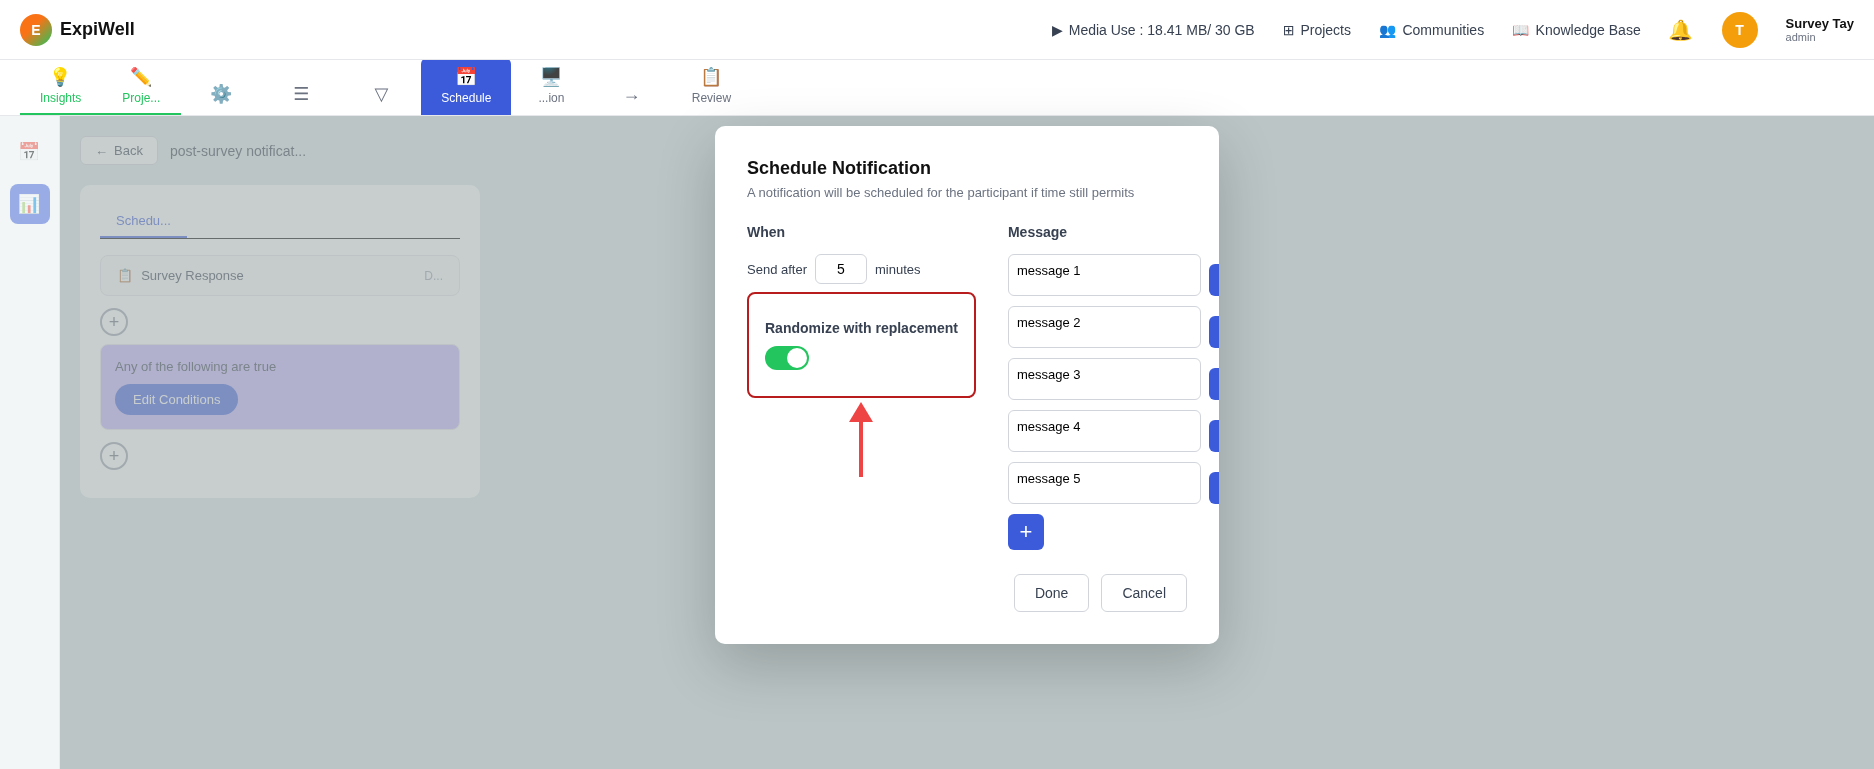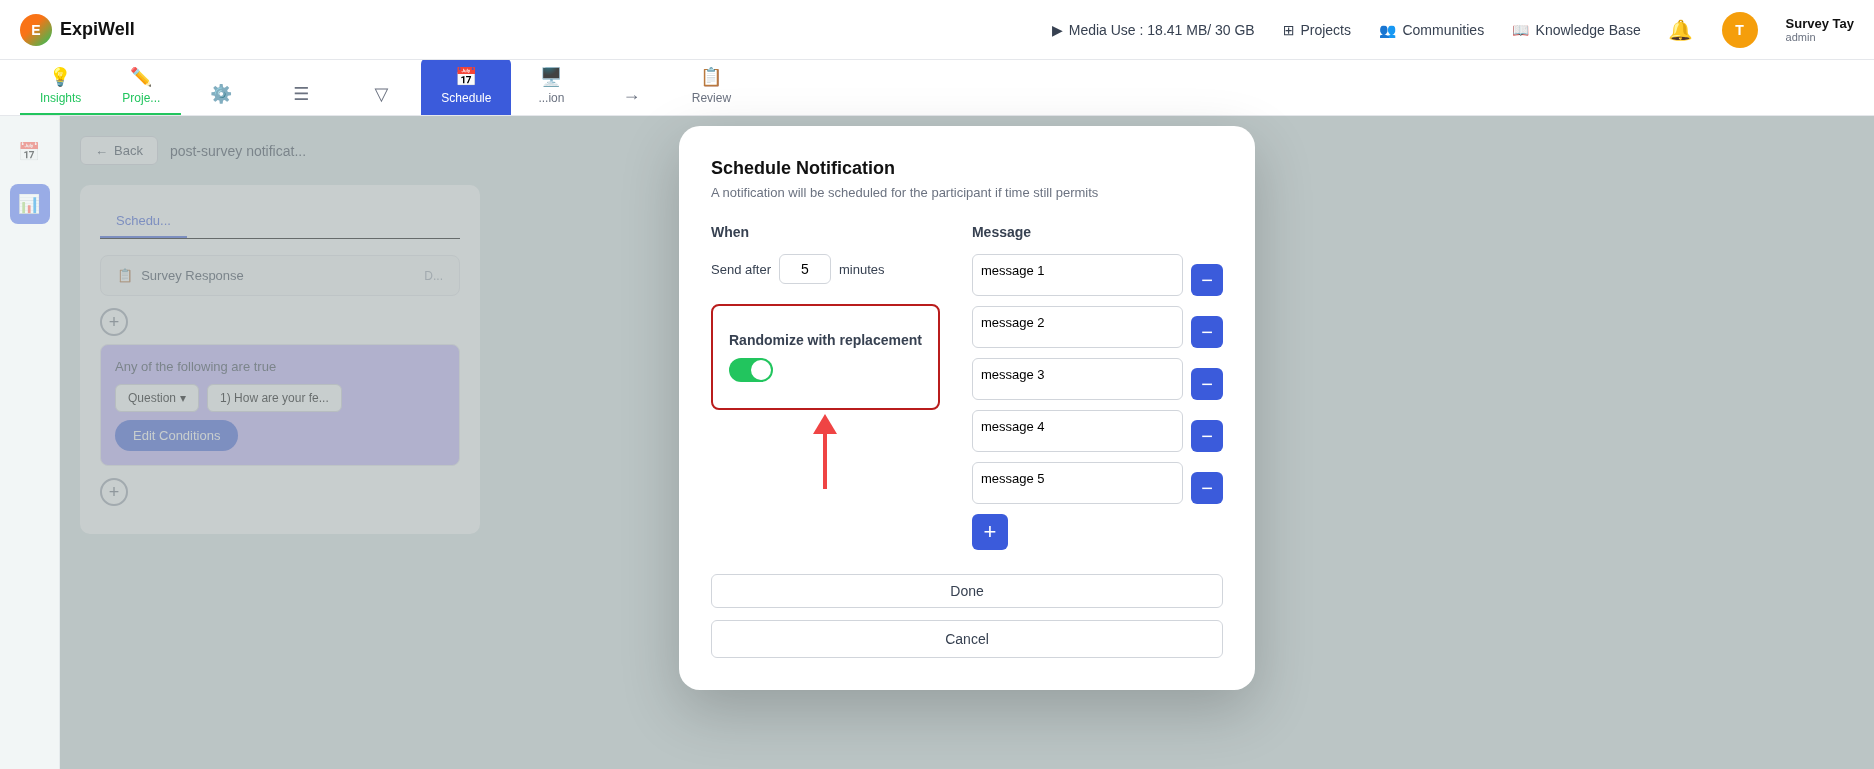--- a/index.html
+++ b/index.html
@@ -248,23 +248,23 @@
       top: 0; left: 0; right: 0; bottom: 0;
       background: rgba(0,0,0,0.15);
       display: flex;
       align-items: flex-start;
       justify-content: center;
       padding-top: 10px;
       z-index: 200;
     }
     .modal {
       background: #fff;
-      border-radius: 21px;
+      border-radius: 10px;
       padding: 32px;
-      width: 576px;
+      width: 504px;
       box-shadow: 0 20px 60px rgba(0,0,0,0.2);
       max-height: 90vh;
       overflow-y: auto;
     }
     .modal-title {
       font-size: 18px;
       font-weight: 700;
       color: #111;
       margin-bottom: 6px;
     }
@@ -284,21 +284,21 @@
       font-weight: 600;
       color: #374151;
       margin-bottom: 14px;
     }
     .send-after-row {
       display: flex;
       align-items: center;
       gap: 8px;
       font-size: 13px;
       color: #374151;
-      margin-bottom: 20px;
+      margin-bottom: 8px;
     }
     .minutes-input {
       width: 52px;
       border: 1px solid #d1d5db;
       border-radius: 6px;
       padding: 6px 8px;
       font-size: 14px;
       text-align: center;
     }
 
@@ -376,21 +376,20 @@
       display: flex; align-items: center; justify-content: center;
       margin-top: 6px;
     }
 
     
     .modal-footer {
       display: flex;
       justify-content: flex-end;
       gap: 12px;
       margin-top: 24px;
-      flex-direction: column;
     }
     .done-btn {
       background: #fff;
       border: 1px solid #d1d5db;
       border-radius: 6px;
       padding: 8px 20px;
       font-size: 14px;
       cursor: pointer;
       color: #374151;
     }
@@ -511,29 +510,20 @@
           <span>📋</span>
           <span>Survey Response</span>
         </div>
         <div style="font-size:12px;color:#9ca3af;">D...</div>
       </div>
 
       <div class="plus-circle">+</div>
 
       <div class="condition-box">
         <div class="condition-label">Any of the following are true</div>
-        <div class="condition-row">
-          <button class="dropdown-btn">
-            <span>Question</span>
-            <span>▾</span>
-          </button>
-          <button class="dropdown-btn">
-            <span>1) How are your fe...</span>
-          </button>
-        </div>
         <button class="edit-conditions-btn">
           <span>Edit Conditions</span>
         </button>
       </div>
 
       <div class="plus-circle">+</div>
     </div>
 
     <div class="modal-overlay">
       <div class="modal">

